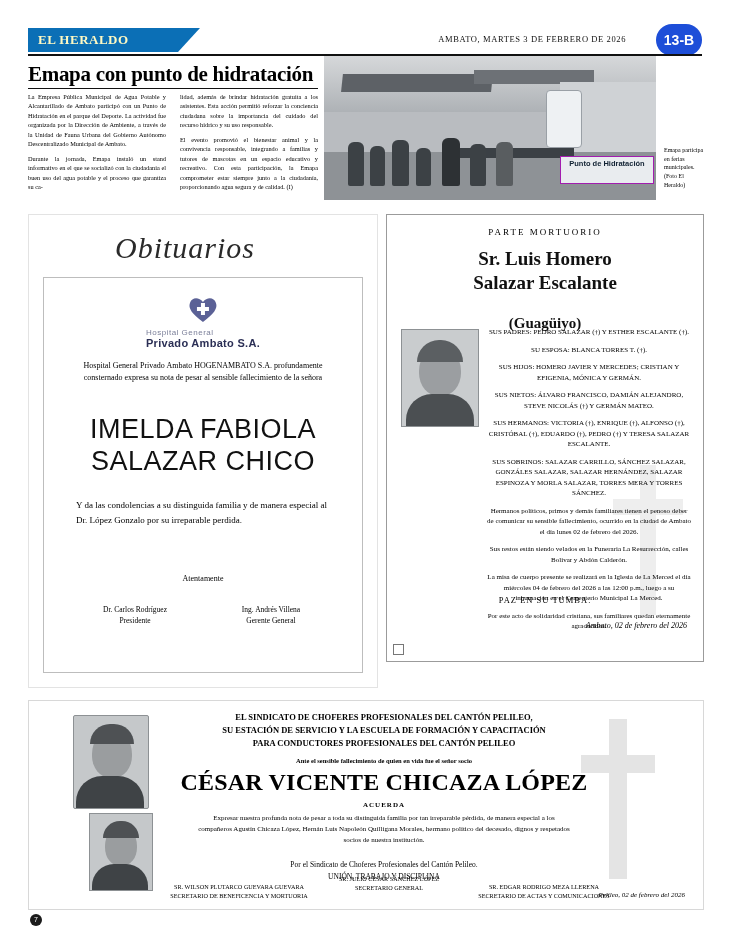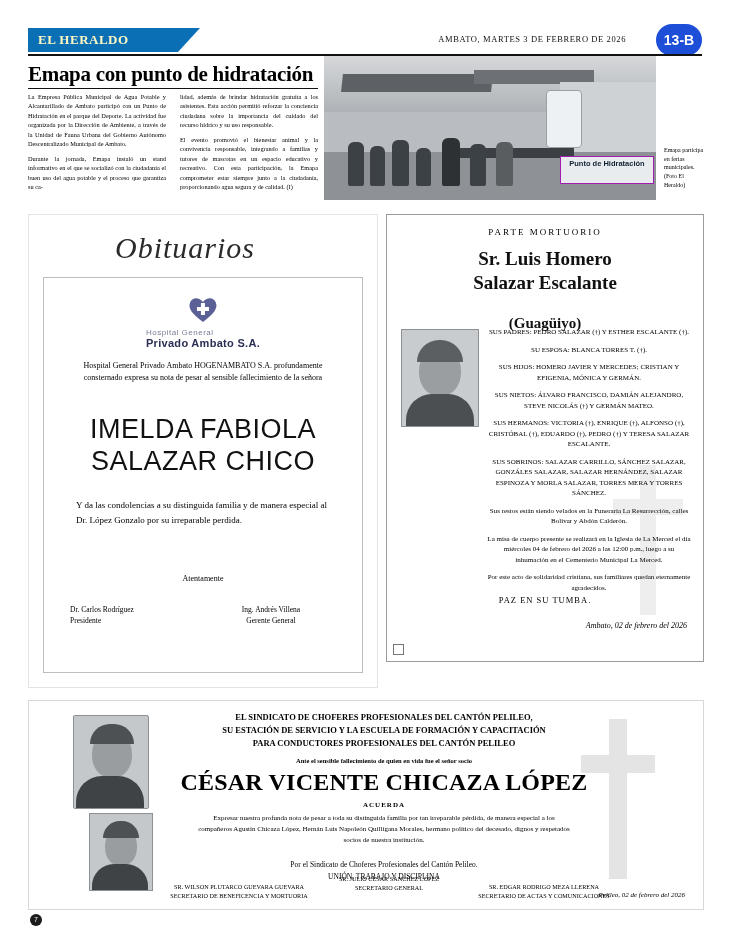--- a/index.html
+++ b/index.html
@@ -60,21 +60,21 @@
   .hosp-logo{position:absolute;left:50%;top:16px;transform:translateX(-50%);text-align:left;}
   .hosp-mark{width:34px;height:30px;margin:0 auto 4px;position:relative;}
   .hosp-name1{font-size:8px;color:#7b7f99;font-family:"Liberation Sans",sans-serif;letter-spacing:0.5px;}
   .hosp-name2{font-size:11px;font-weight:bold;color:#2b2f55;font-family:"Liberation Sans",sans-serif;letter-spacing:0.3px;}
   .hosp-intro{position:absolute;left:20px;top:82px;width:278px;text-align:center;font-size:8px;line-height:1.55;}
   .deceased{position:absolute;left:0;top:136px;width:318px;text-align:center;
     font-size:27px;font-family:"Liberation Sans",sans-serif;font-weight:300;letter-spacing:0.5px;line-height:1.18;color:#111;}
   .obit-body{position:absolute;left:32px;top:220px;width:254px;text-align:left;font-size:9px;line-height:1.7;}
   .aten{position:absolute;left:0;top:296px;width:318px;text-align:center;font-size:8px;}
   .signs{position:absolute;left:26px;top:326px;width:266px;font-size:7.5px;line-height:1.5;}
-  .sign-l{float:left;width:130px;}
+  .sign-l{float:left;width:130px;text-align:center;}
   .sign-r{float:right;width:130px;text-align:center;}
 
   .obit-right{position:absolute;left:358px;top:0;width:316px;height:446px;background:#fff;border:1px solid #9b9b9b;}
   .pm-title{position:absolute;left:0;top:12px;width:316px;text-align:center;font-size:9px;letter-spacing:2px;font-weight:normal;}
   .pm-name{position:absolute;left:0;top:32px;width:316px;text-align:center;font-size:19px;font-weight:bold;line-height:1.25;color:#111;}
   .pm-name .sm{font-size:15px;margin-top:19px;}
   .pm-portrait{position:absolute;left:14px;top:114px;width:76px;height:96px;background:#c9ccce;border:1px solid #8d9194;overflow:hidden;}
   .pm-portrait .head{position:absolute;left:17px;top:16px;width:42px;height:50px;border-radius:50% 50% 46% 46%;background:#9b9ea1;}
   .pm-portrait .hair{position:absolute;left:15px;top:10px;width:46px;height:22px;border-radius:23px 23px 0 0;background:#5b5f62;}
   .pm-portrait .body{position:absolute;left:4px;top:64px;width:68px;height:34px;background:#4b4f52;border-radius:26px 26px 0 0;}
@@ -210,20 +210,21 @@
         <div class="hair"></div>
         <div class="body"></div>
       </div>
       <div class="pm-text">
         <p>SUS PADRES: PEDRO SALAZAR (†) Y ESTHER ESCALANTE (†).</p>
         <p>SU ESPOSA: BLANCA TORRES T. (†).</p>
         <p>SUS HIJOS: HOMERO JAVIER Y MERCEDES; CRISTIAN Y EFIGENIA, MÓNICA Y GERMÁN.</p>
         <p>SUS NIETOS: ÁLVARO FRANCISCO, DAMIÁN ALEJANDRO, STEVE NICOLÁS (†) Y GERMÁN MATEO.</p>
         <p>SUS HERMANOS: VICTORIA (†), ENRIQUE (†), ALFONSO (†), CRISTÓBAL (†), EDUARDO (†), PEDRO (†) Y TERESA SALAZAR ESCALANTE.</p>
         <p>SUS SOBRINOS: SALAZAR CARRILLO, SÁNCHEZ SALAZAR, GONZÁLES SALAZAR, SALAZAR HERNÁNDEZ, SALAZAR ESPINOZA Y MORLA SALAZAR, TORRES MERA Y TORRES SÁNCHEZ.</p>
+        <p>Hermanos políticos, primos y demás familiares tienen el penoso deber de comunicar su sensible fallecimiento, ocurrido en la ciudad de Ambato el día lunes 02 de febrero del 2026.</p>
         <p>Sus restos están siendo velados en la Funeraria La Resurrección, calles Bolívar y Abdón Calderón.</p>
         <p>La misa de cuerpo presente se realizará en la Iglesia de La Merced el día miércoles 04 de febrero del 2026 a las 12:00 p.m., luego a su inhumación en el Cementerio Municipal La Merced.</p>
         <p>Por este acto de solidaridad cristiana, sus familiares quedan eternamente agradecidos.</p>
       </div>
       <div class="cross-bg">
         <svg width="90" height="150" viewBox="0 0 90 150" aria-hidden="true">
           <rect x="37" y="0" width="16" height="150" fill="#333"></rect>
           <rect x="10" y="34" width="70" height="16" fill="#333"></rect>
         </svg>
       </div>

